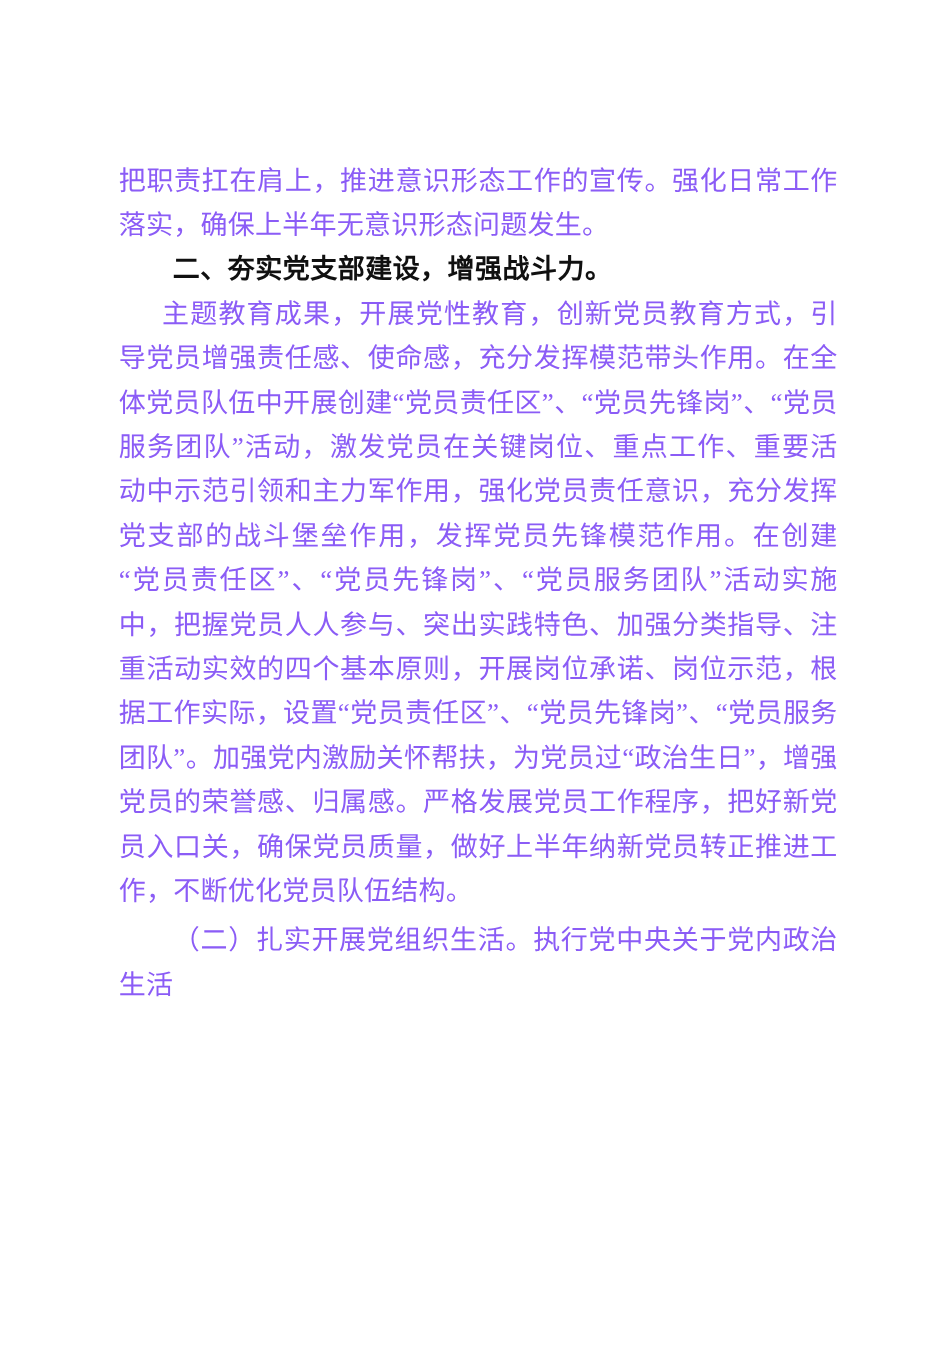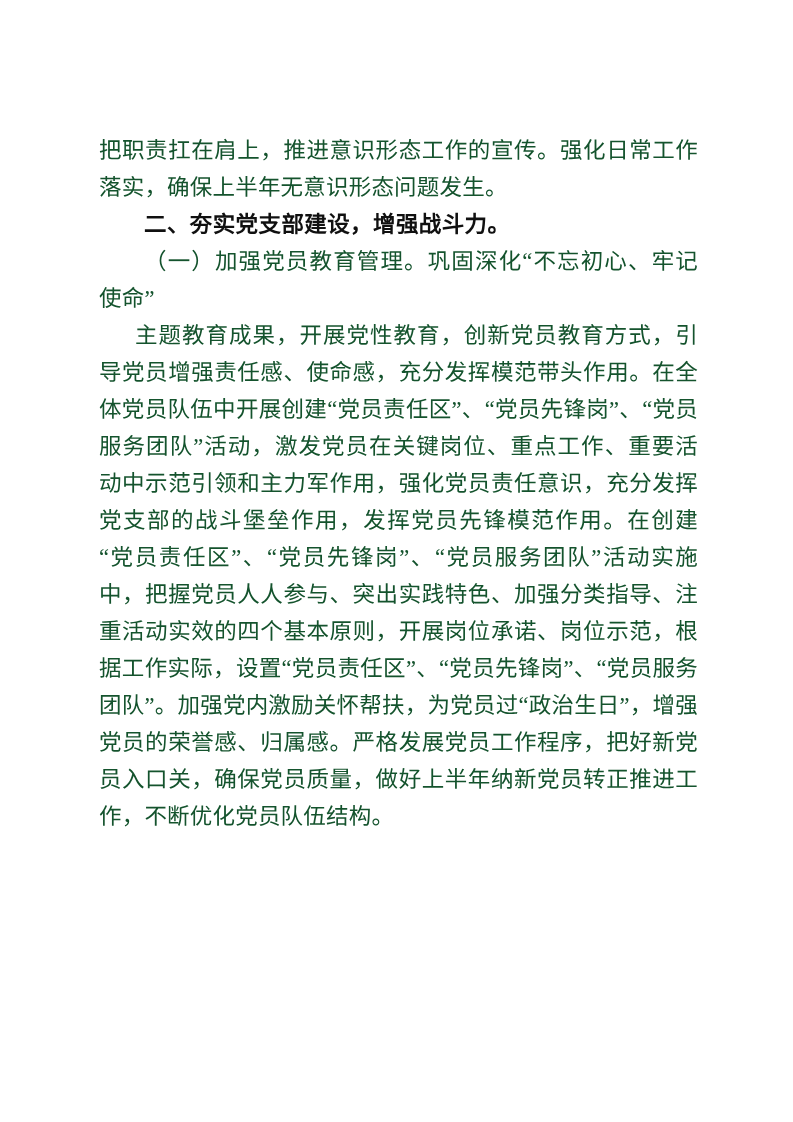--- a/index.html
+++ b/index.html
@@ -35,21 +35,21 @@
   }
 
   
   .para {
     margin: 0;
     font-size: 22.5px;
     line-height: 37px;
     text-align: justify;
     text-justify: inter-ideograph;
     letter-spacing: 0.2px;
-    color: #14532d;
+    color: #8b5cf6;
     font-family: "Liberation Serif", "DejaVu Serif", serif;
     font-weight: 400;
   }
 
   .para.indent {
     text-indent: 2em;
   }
 
   .para.cont {
     text-indent: 0;
@@ -78,22 +78,22 @@
 </head>
 <body>
 
 <div class="page">
   <div class="doc-body">
 
     <p class="para cont">把职责扛在肩上，推进意识形态工作的宣传。强化日常工作落实，确保上半年无意识形态问题发生。</p>
 
     <h2 class="heading">二、夯实党支部建设，增强战斗力。</h2>
 
-    <p class="para indent">（一）加强党员教育管理。巩固深化“不忘初心、牢记使命”</p>
 
     <p class="para sub-indent">主题教育成果，开展党性教育，创新党员教育方式，引导党员增强责任感、使命感，充分发挥模范带头作用。在全体党员队伍中开展创建“党员责任区”、“党员先锋岗”、“党员服务团队”活动，激发党员在关键岗位、重点工作、重要活动中示范引领和主力军作用，强化党员责任意识，充分发挥党支部的战斗堡垒作用，发挥党员先锋模范作用。在创建“党员责任区”、“党员先锋岗”、“党员服务团队”活动实施中，把握党员人人参与、突出实践特色、加强分类指导、注重活动实效的四个基本原则，开展岗位承诺、岗位示范，根据工作实际，设置“党员责任区”、“党员先锋岗”、“党员服务团队”。加强党内激励关怀帮扶，为党员过“政治生日”，增强党员的荣誉感、归属感。严格发展党员工作程序，把好新党员入口关，确保党员质量，做好上半年纳新党员转正推进工作，不断优化党员队伍结构。</p>
 
     <div class="spacer-sm"></div>
 
+    <p class="para indent">（二）扎实开展党组织生活。执行党中央关于党内政治生活</p>
 
 
   </div>
 </div>
 
 </body></html>

